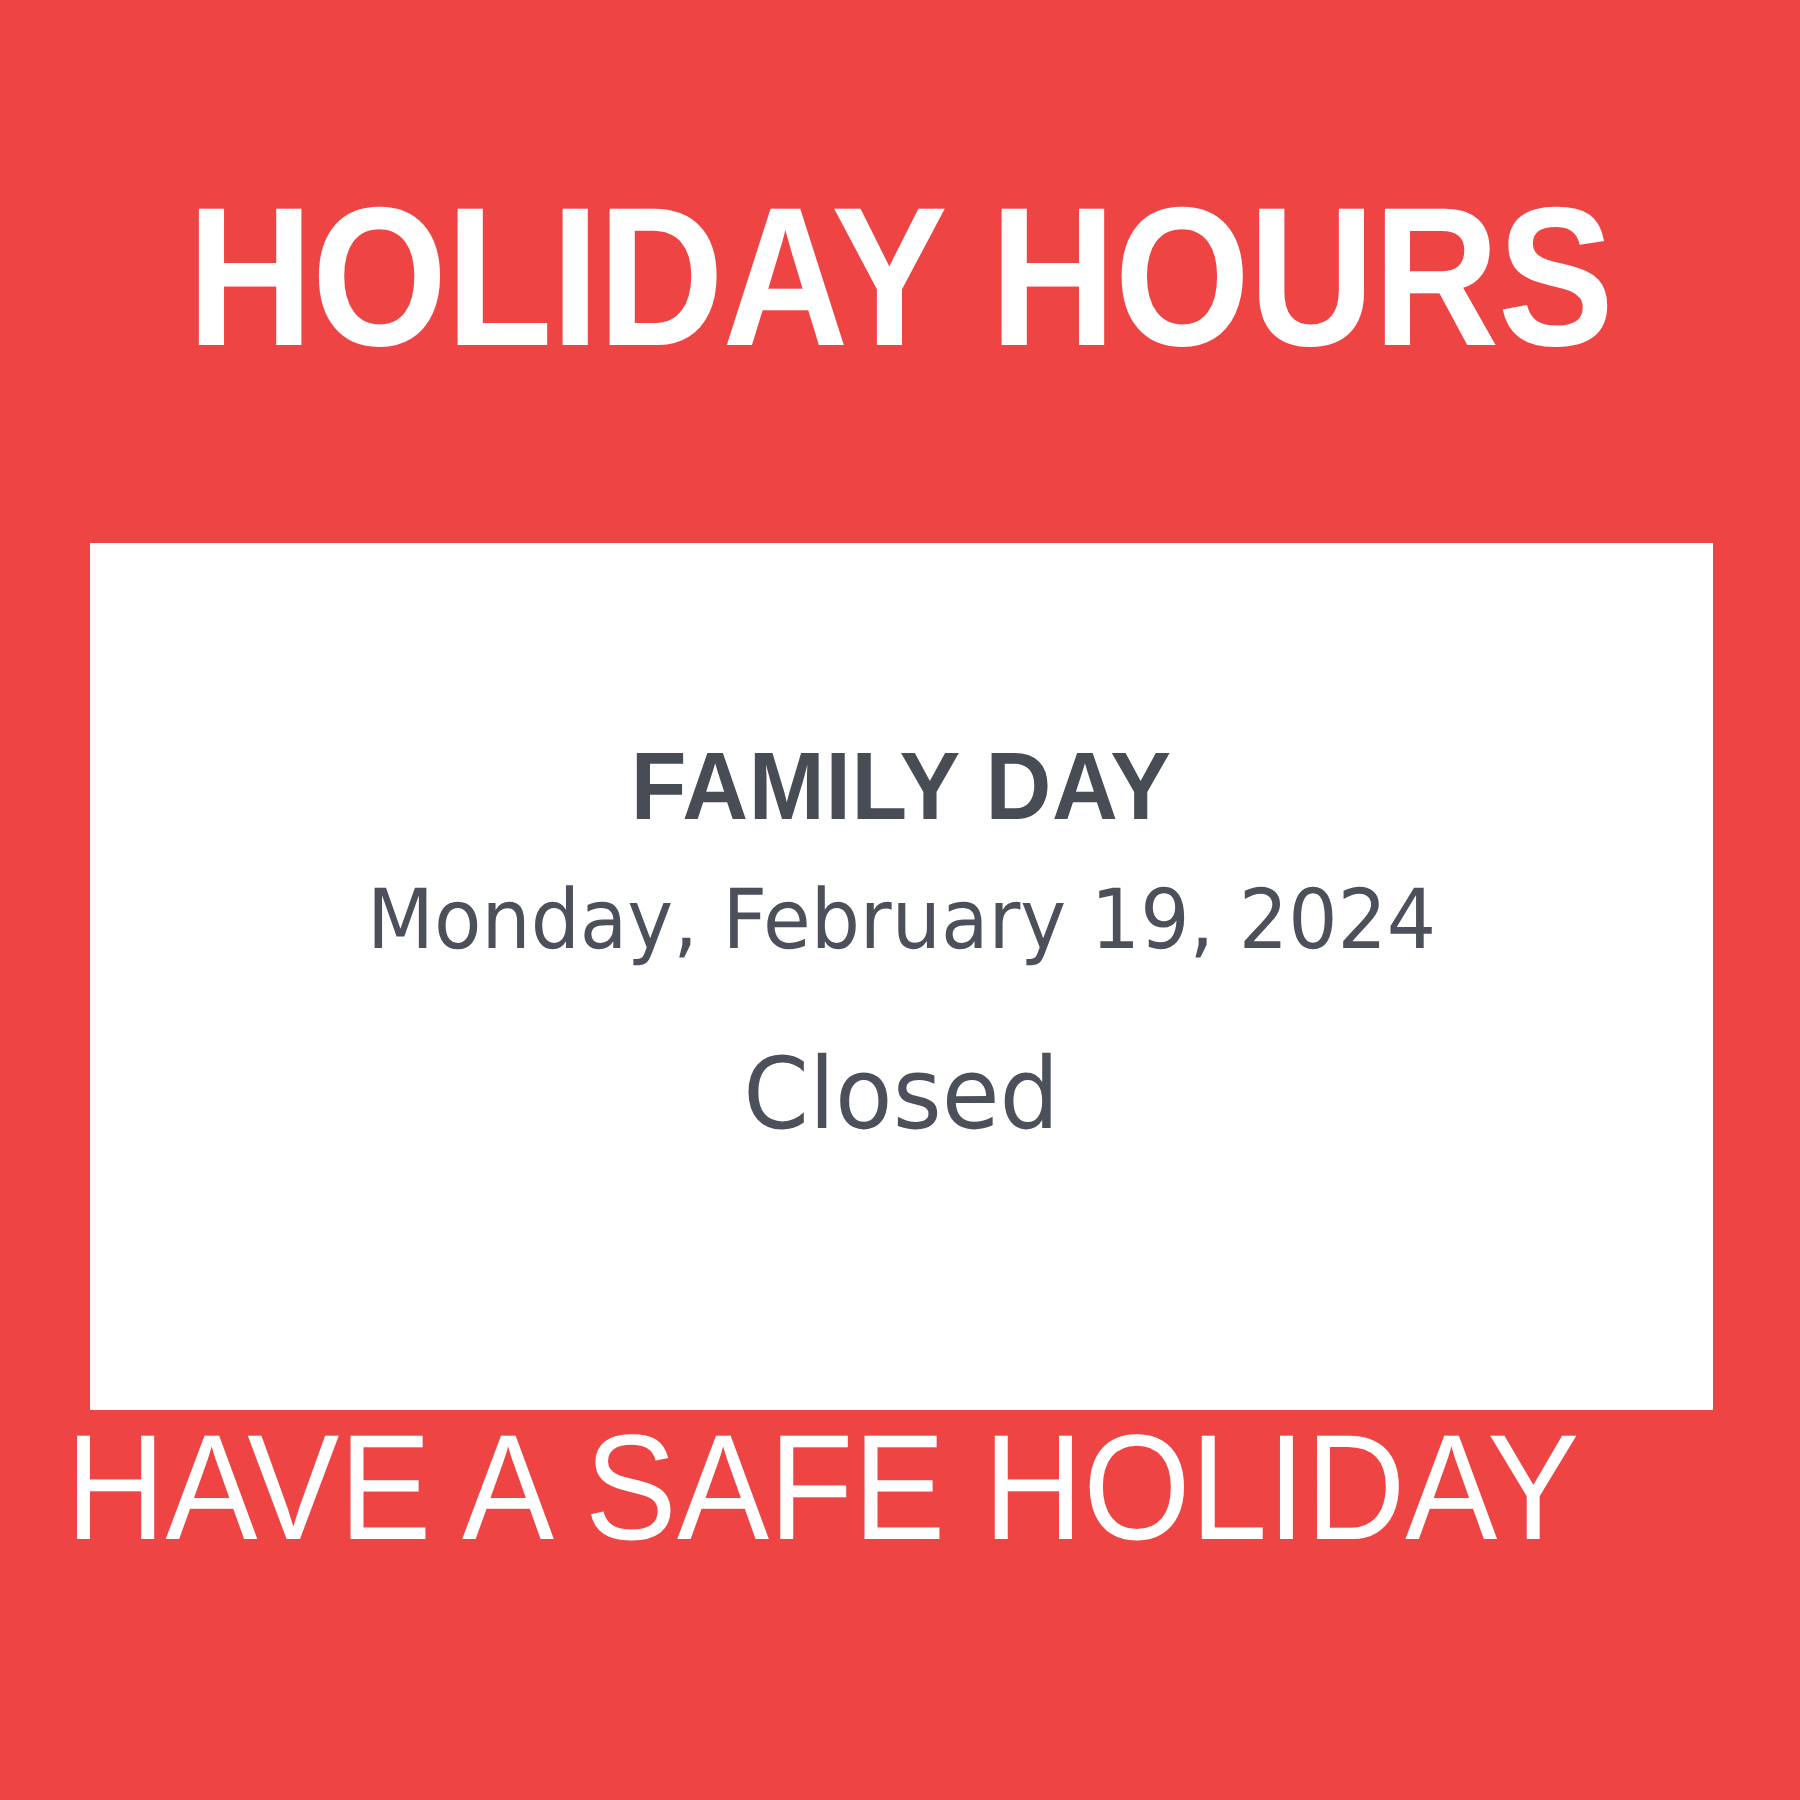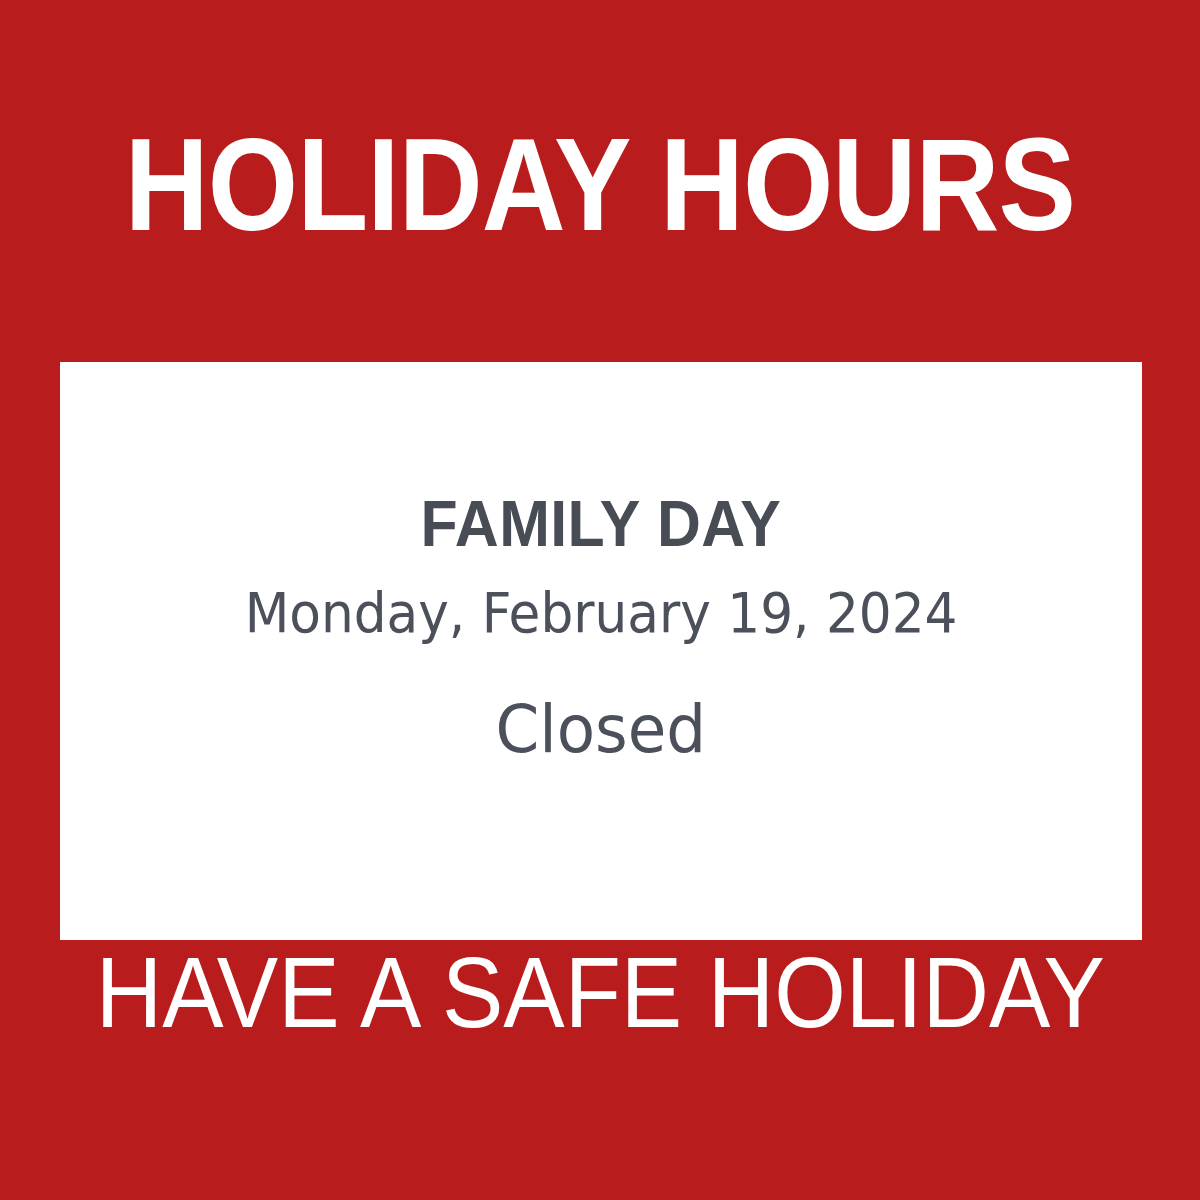--- a/index.html
+++ b/index.html
@@ -10,21 +10,21 @@
     width: 1200px;
     height: 1200px;
     overflow: hidden;
     font-family: "DejaVu Sans", sans-serif;
   }
 
   #poster {
     position: relative;
     width: 1200px;
     height: 1200px;
-    background: #b91c1c;
+    background: #ef4444;
     box-sizing: border-box;
     display: flex;
     flex-direction: column;
     align-items: center;
   }
 
   
   .headline-band {
     position: absolute;
     top: 0;
@@ -102,21 +102,21 @@
 
   
   .footer-band {
     position: absolute;
     left: 0;
     top: 852px;
     width: 1200px;
     height: 348px;
     display: flex;
     align-items: center;
-    justify-content: center;
+    justify-content: flex-start;
   }
 
   .footer-message {
     color: #ffffff;
     font-family: "Liberation Sans Narrow", "Liberation Sans", sans-serif;
     font-weight: 400;
     font-size: 100px;
     line-height: 1;
     letter-spacing: 0px;
     white-space: nowrap;

